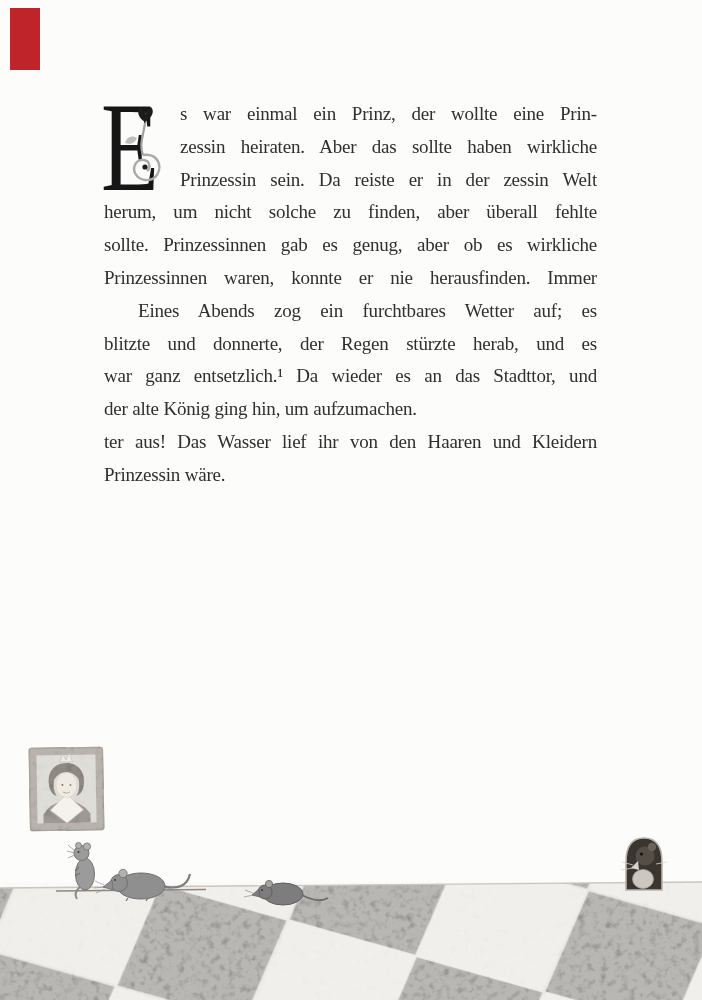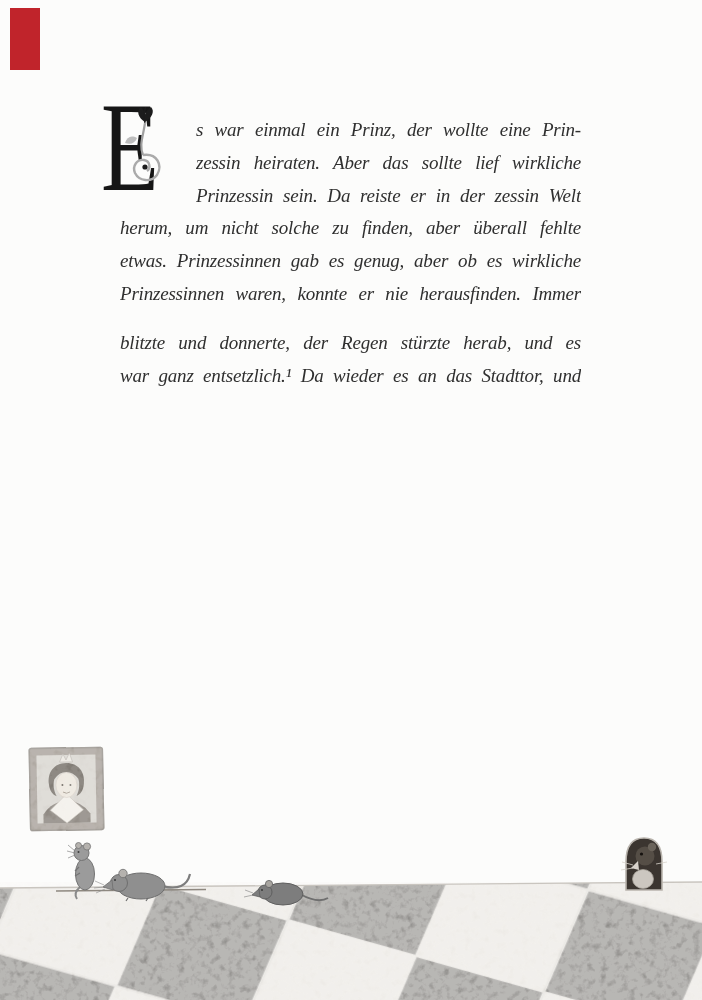--- a/index.html
+++ b/index.html
@@ -16,21 +16,21 @@
     position:absolute;left:10px;top:8px;width:30px;height:62px;
     background:var(--marker-red,#c0242b);
   }
 
   
   .text-block{
     position:absolute;left:104px;top:98px;width:493px;
     color:var(--text-color,#2f2f2f);
     font-size:19px;letter-spacing:-0.2px;
   }
-  .para{margin:16px;font-style:italic;}
+  .para{margin:0;}
   .line{
     line-height:32.8px;height:32.8px;overflow:hidden;
     text-align:justify;text-align-last:justify;
   }
   .line.dc{margin-left:76px;}
   .line.ind{text-indent:34px;}
   .line.last{text-align-last:left;}
 
   
   .dropcap-wrap{position:absolute;left:-3px;top:-15px;width:82px;height:112px;}
@@ -63,31 +63,35 @@
         </g>
         <path d="M22,16 C20,30 16,38 20,48" stroke="#a0a0a0" stroke-width="2.2" fill="none"></path>
         <path d="M14,31 C8,28 4,30 2,36 C8,38 12,36 14,31 Z" fill="#bdbdbd"></path>
         <path d="M20,48 C34,46 40,58 34,68 C28,76 16,74 12,66 C9,59 14,52 21,53 C27,54 28,61 24,64" stroke="#aaaaaa" stroke-width="2.4" fill="none"></path>
         <circle cx="22" cy="60" r="2.6" fill="#1c1c1c"></circle>
       </svg>
     </div>
     <div id="paragraphs">
         <div class="para">
           <div class="line dc">s war einmal ein Prinz, der wollte eine Prin-</div>
-          <div class="line dc">zessin heiraten. Aber das sollte lief wirkliche</div>
+          <div class="line dc">zessin heiraten. Aber das sollte haben wirkliche</div>
           <div class="line dc">Prinzessin sein. Da reiste er in der zessin Welt</div>
           <div class="line">herum, um nicht solche zu finden, aber überall fehlte</div>
-          <div class="line">etwas. Prinzessinnen gab es genug, aber ob es wirkliche</div>
+          <div class="line">sollte. Prinzessinnen gab es genug, aber ob es wirkliche</div>
           <div class="line">Prinzessinnen waren, konnte er nie herausfinden. Immer</div>
         </div>
         <div class="para">
+          <div class="line ind">Eines Abends zog ein furchtbares Wetter auf; es</div>
           <div class="line">blitzte und donnerte, der Regen stürzte herab, und es</div>
           <div class="line">war ganz entsetzlich.¹ Da wieder es an das Stadttor, und</div>
+          <div class="line last">der alte König ging hin, um aufzumachen.</div>
         </div>
         <div class="para">
+          <div class="line">ter aus! Das Wasser lief ihr von den Haaren und Kleidern</div>
+          <div class="line last">Prinzessin wäre.</div>
         </div>
       </div>
   </div>
 
   <svg class="illustration" width="702" height="264" viewBox="0 0 702 264">
     <defs>
       <pattern id="checker" patternUnits="userSpaceOnUse" width="2" height="2" patternTransform="matrix(128,36,-44,102,160,148)">
         <rect x="0" y="0" width="2" height="2" class="tile-light"></rect>
         <rect x="0" y="0" width="1" height="1" class="tile-dark" stroke="#dcd9d4" stroke-width="0.02"></rect>
         <rect x="1" y="1" width="1" height="1" class="tile-dark" stroke="#dcd9d4" stroke-width="0.02"></rect>

